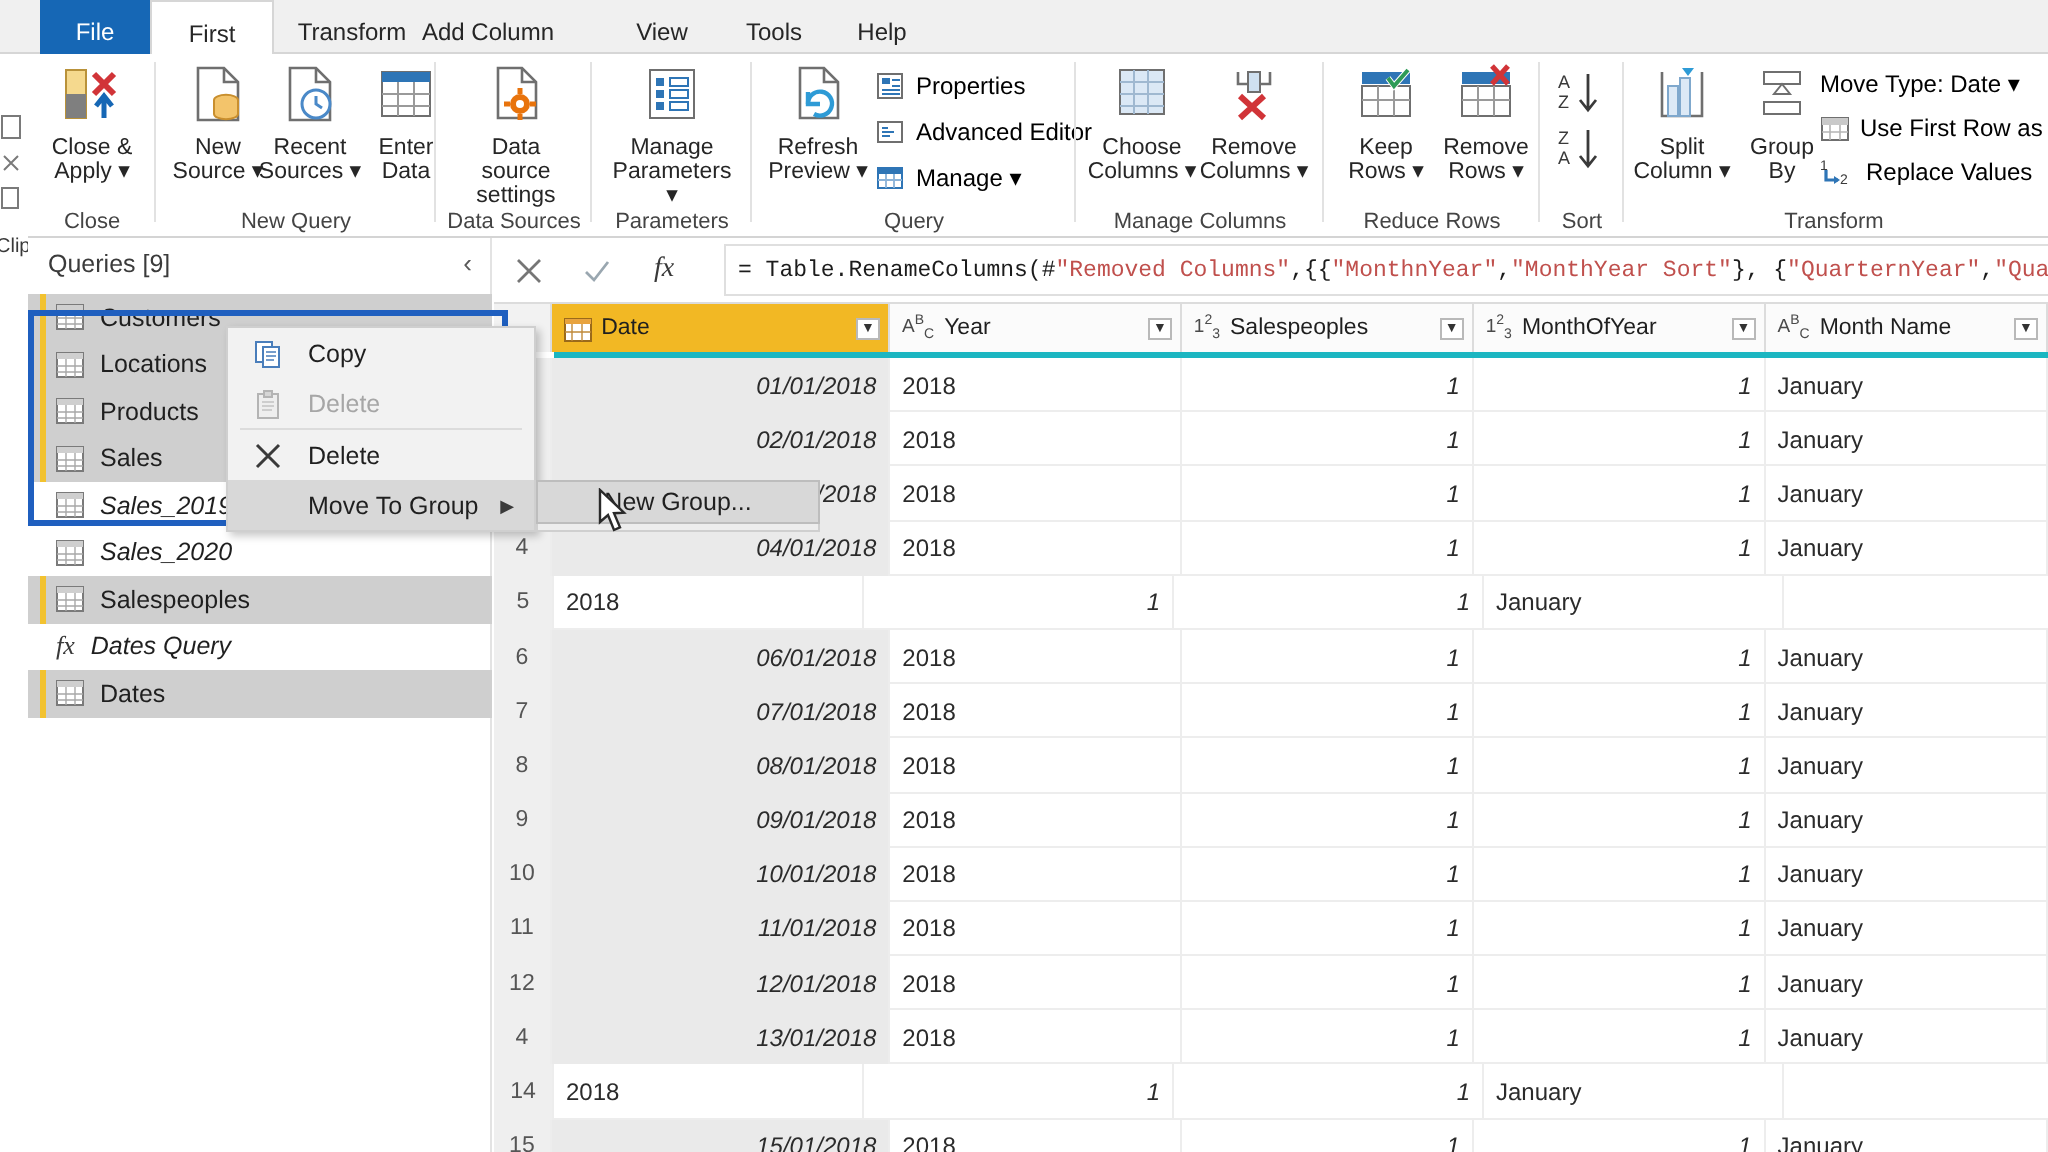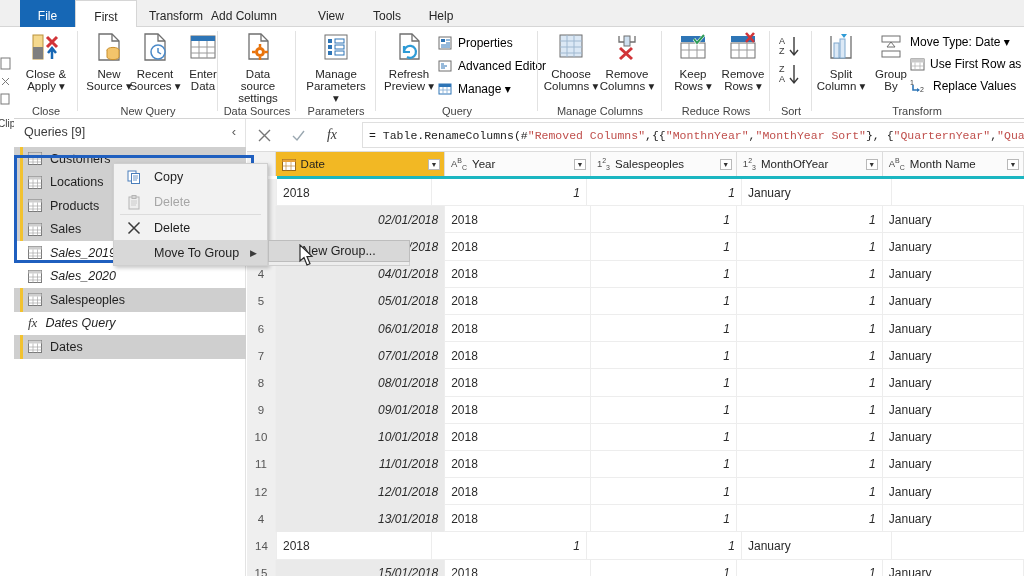--- a/index.html
+++ b/index.html
@@ -630,20 +630,21 @@
         <div class="hcell" style="width: 150px;">
           <span class="typ">A<sup style="font-size:7px">B</sup><sub style="font-size:7px">C</sub></span>
           <span>Month Name</span>
           <span class="drop">▼</span>
         </div>
       </div>
     <div class="tealline"></div>
     <div class="gbody" id="gbody">
         <div class="grow">
           <div class="gcell rn">1</div>
+          <div class="gcell dt" style="width:180px">01/01/2018</div>
           <div class="gcell " style="width:155px">2018</div>
           <div class="gcell num" style="width:155px">1</div>
           <div class="gcell num" style="width:155px">1</div>
           <div class="gcell " style="width:150px">January</div>
         </div>
         <div class="grow">
           <div class="gcell rn">2</div>
           <div class="gcell dt" style="width:180px">02/01/2018</div>
           <div class="gcell " style="width:155px">2018</div>
           <div class="gcell num" style="width:155px">1</div>
@@ -661,21 +662,20 @@
         <div class="grow">
           <div class="gcell rn">4</div>
           <div class="gcell dt" style="width:180px">04/01/2018</div>
           <div class="gcell " style="width:155px">2018</div>
           <div class="gcell num" style="width:155px">1</div>
           <div class="gcell num" style="width:155px">1</div>
           <div class="gcell " style="width:150px">January</div>
         </div>
         <div class="grow">
           <div class="gcell rn">5</div>
-          <div class="gcell dt" style="width:180px">05/01/2018</div>
           <div class="gcell " style="width:155px">2018</div>
           <div class="gcell num" style="width:155px">1</div>
           <div class="gcell num" style="width:155px">1</div>
           <div class="gcell " style="width:150px">January</div>
         </div>
         <div class="grow">
           <div class="gcell rn">6</div>
           <div class="gcell dt" style="width:180px">06/01/2018</div>
           <div class="gcell " style="width:155px">2018</div>
           <div class="gcell num" style="width:155px">1</div>

